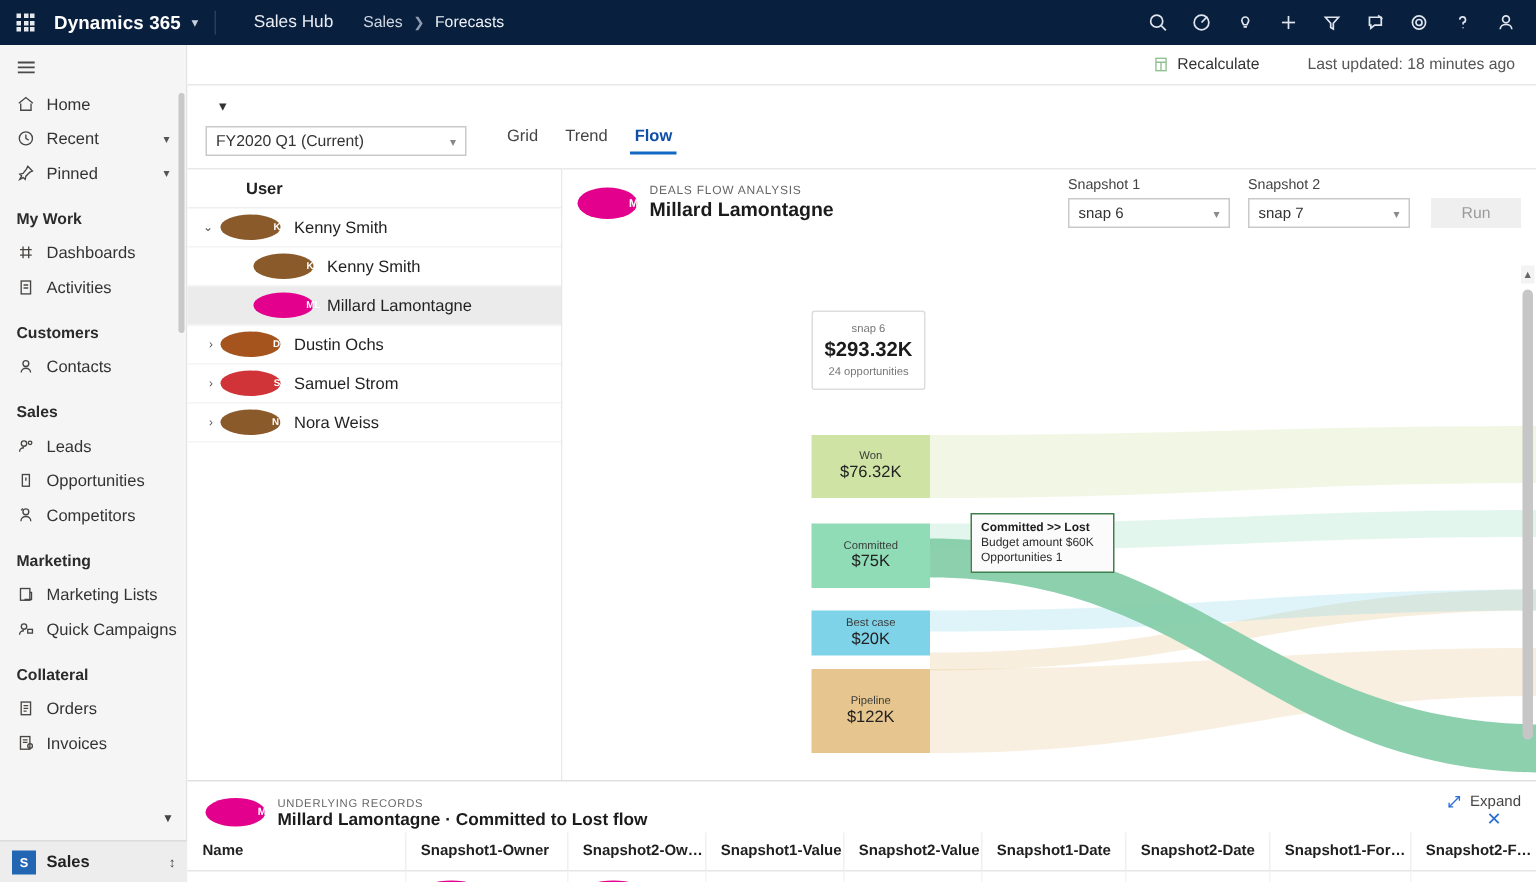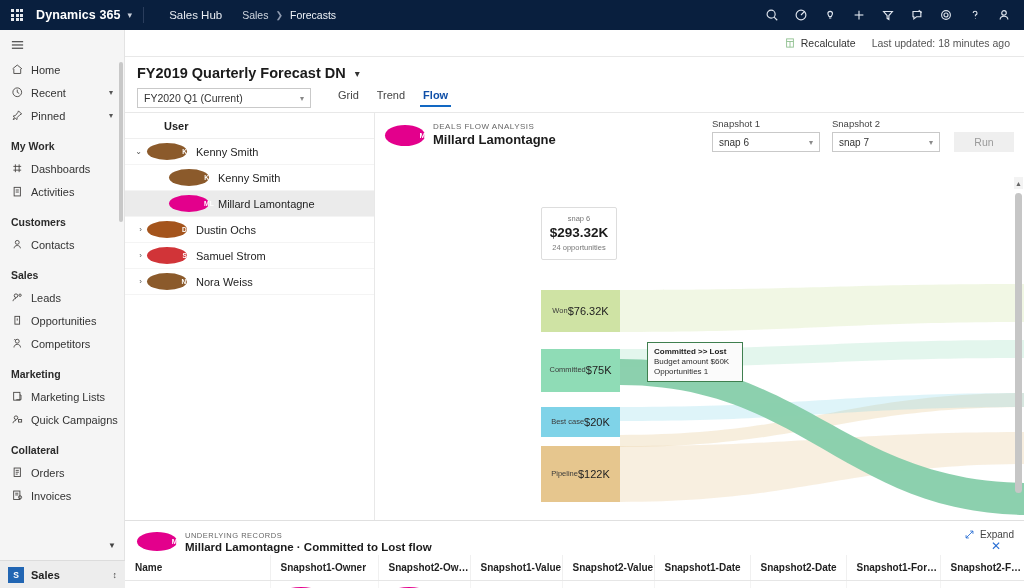--- a/index.html
+++ b/index.html
@@ -59,21 +59,21 @@
   }
   .sb-footer .sq { width:16px; height:16px; background:#2266b3; color:#fff; font-size:8.5px;
     display:flex; align-items:center; justify-content:center; font-weight:700;}
   .sb-footer .txt { font-size:11px; font-weight:700; color:#222; margin-left:7px;}
   .sb-footer .updn { margin-left:auto; font-size:9px; color:#444;}
 
   
   .main { position:absolute; top:30px; left:125px; width:899px; height:558px; background:#fff;}
   .cmdbar {
     height: 27px; border-bottom:1px solid #e8e8e8; display:flex; align-items:center;
-    justify-content:flex-end; padding-right: 14px; background:#fff;
+    justify-content:flex-end; padding-right: 14px; background:#fff;gap:16px;
   }
   .cmd-btn { display:flex; align-items:center; font-size:10.5px; color:#333; cursor:pointer; margin-left:16px;}
   .cmd-btn svg { width:12px; height:12px; margin-right:5px;}
   .cmd-upd { font-size:10.5px; color:#555; margin-left:16px; }
 
   .fc-head { padding: 8px 0 0 12px; }
   .fc-title-row { display:flex; align-items:center;}
   .fc-title { font-size:14.5px; font-weight:700; color:#1b1b1b;}
   .fc-title-chev { margin-left:9px; font-size:10px; color:#333; cursor:pointer;}
   .fc-row2 { display:flex; align-items:center; margin-top: 7px;}
@@ -125,21 +125,21 @@
   .sankey { position:absolute; top:52px; left:0; width:649px; height:356px; }
   .sankey svg { display:block; }
   .snapcard {
     position:absolute; width:76px; border:1px solid #ddd; background:#fff; border-radius:2px;
     text-align:center; padding: 6px 2px 7px;
   }
   .snapcard .t { font-size:7.5px; color:#777; }
   .snapcard .v { font-size:13.5px; font-weight:700; color:#1b1b1b; margin-top:2px;}
   .snapcard .o { font-size:7.5px; color:#777; margin-top:3px;}
 
-  .node { position:absolute; display:flex; flex-direction:row; align-items:center;
+  .node { position:absolute; display:flex; flex-direction:column; align-items:center;
     justify-content:center; cursor:pointer;}
   .node .nl { font-size:7.5px; color:#3b3b3b; line-height:1.15;}
   .node .nv { font-size:11px; color:#222; line-height:1.15; margin-top:0px;}
 
   .tooltip {
     position:absolute; left:520px; top:311px; width:94px;
     background:#fbfbfb; border:1px solid #3f7f4f; padding:4px 5px 5px 6px; z-index:20;
   }
   .tooltip .tt { font-size:8px; font-weight:700; color:#1d1d1d; white-space:nowrap;}
   .tooltip .tl { font-size:8px; color:#2b2b2b; margin-top:1px; white-space:nowrap;}
@@ -428,21 +428,20 @@
             <line x1="3.5" y1="6" x2="12.5" y2="6" stroke="#8fc08f" stroke-width="1.2"></line>
             <line x1="8" y1="6" x2="8" y2="13.5" stroke="#8fc08f" stroke-width="1.2"></line>
           </svg>
         <span>Recalculate</span>
       </div>
       <div class="cmd-upd">Last updated: 18 minutes ago</div>
     </div>
 
     <div class="fc-head">
       <div class="fc-title-row">
-        <div class="fc-title">FY2019 Quarterly Forecast DN</div>
         <div class="fc-title-chev">▾</div>
       </div>
       <div class="fc-row2">
         <div class="period-sel">
           <span>FY2020 Q1 (Current)</span>
           <span class="cv">▾</span>
         </div>
         <div class="tabs" id="tab-list">
             <div class="tab">Grid</div>
             <div class="tab">Trend</div>

